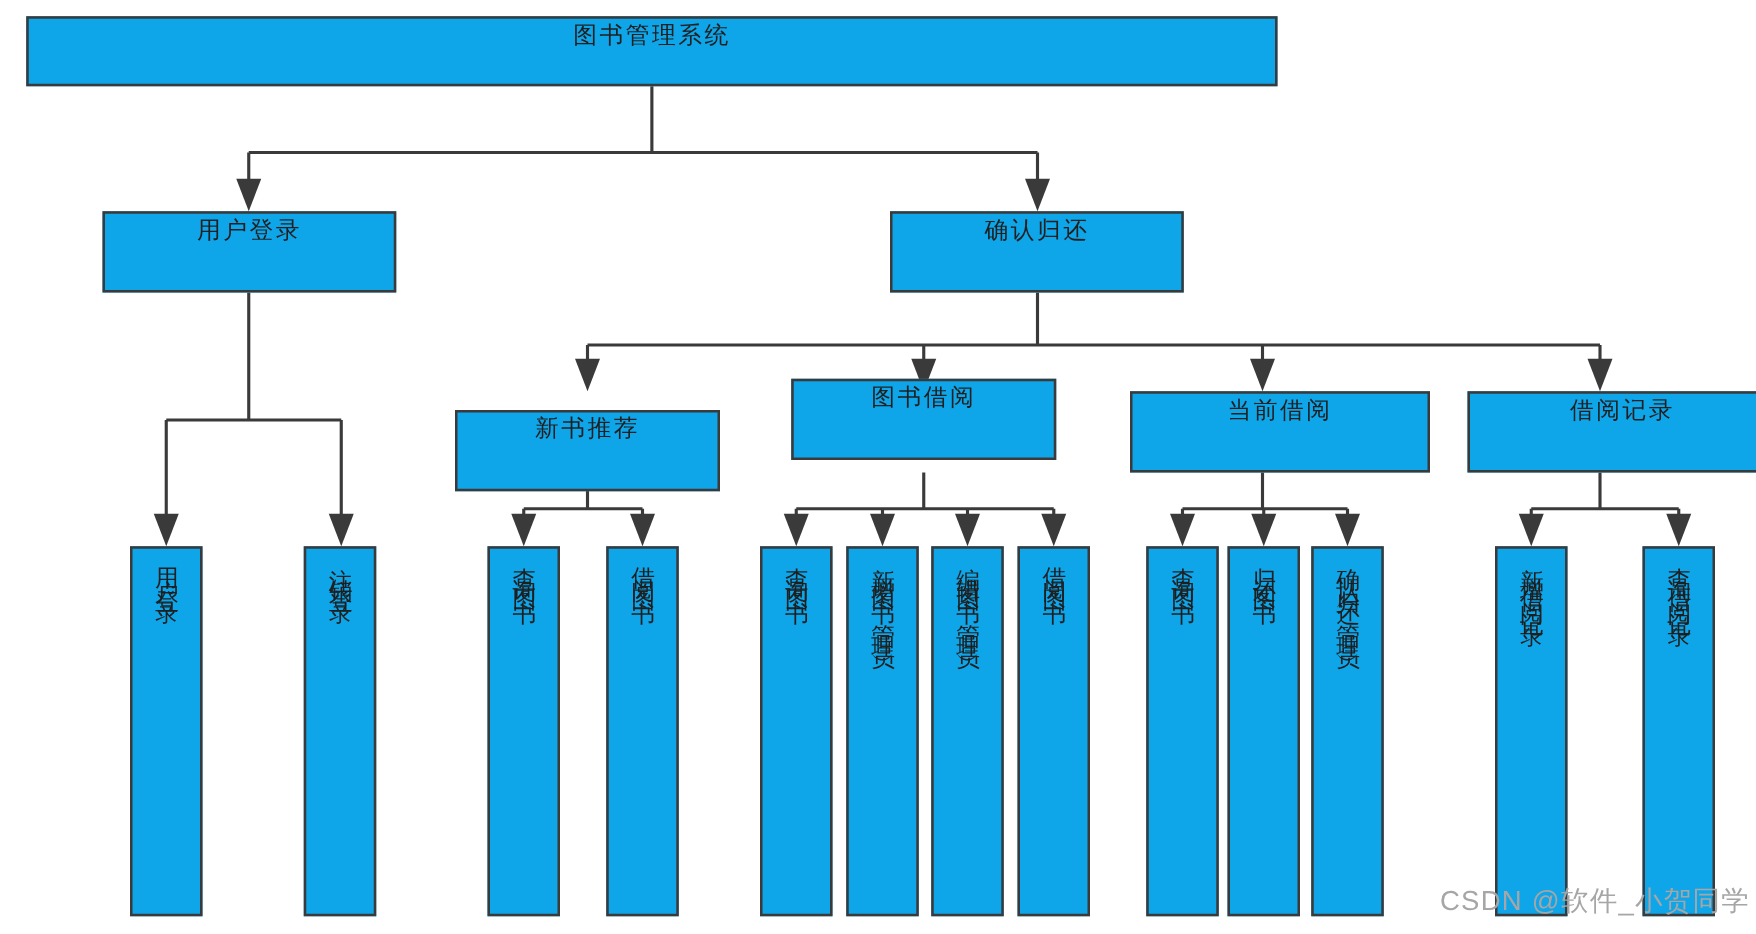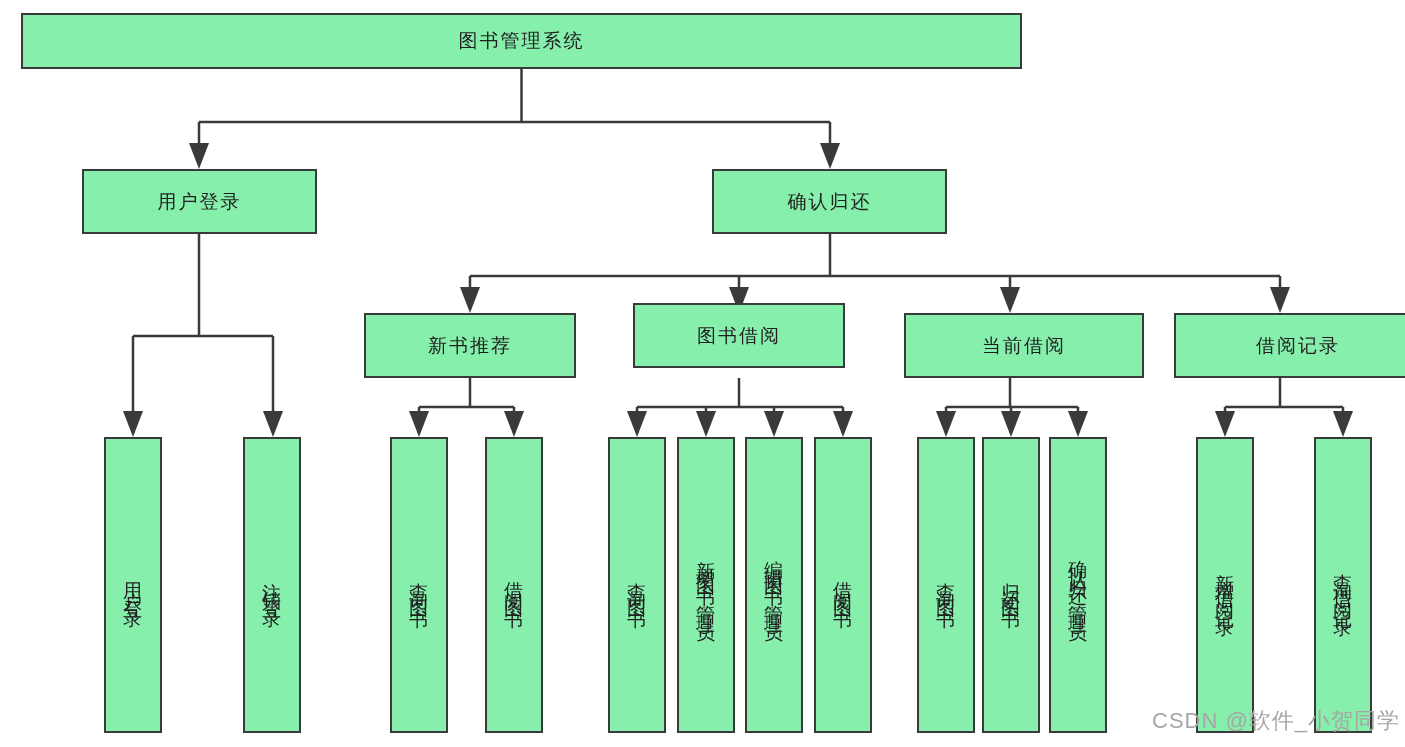--- a/index.html
+++ b/index.html
@@ -11,40 +11,40 @@
     position:relative;
     background:var(--bg);
     font-family:"Liberation Sans", sans-serif;
     overflow:hidden;
   }
   .wires{position:absolute;left:0;top:0;z-index:1}
   .wires path{stroke:var(--line);stroke-width:2.5;fill:none}
   .wires polygon{fill:var(--line);stroke:none}
   .node{
     position:absolute;
-    background:#86efac;
+    background:#0ea5e9;
     border:2.5px solid var(--border);
-    display:flex;align-items:center;justify-content:center;
+    display:flex;align-items:flex-start;justify-content:center;
     color:var(--text);
     z-index:2;
   }
   .node.h{font-size:19px;letter-spacing:2px;font-weight:400}
   .node.h span{white-space:nowrap}
   .node.v span{
     writing-mode:vertical-rl;
     text-orientation:mixed;
     font-size:19px;
     letter-spacing:9px;
     line-height:1;
   }
   
   #n-root{left:21px;top:13px;width:1001px;height:56px}
   #n-login{left:82px;top:169px;width:235px;height:65px}
   #n-mgmt{left:712px;top:169px;width:235px;height:65px}
-  #n-recommend{left:364px;top:313px;width:212px;height:65px}
+  #n-recommend{left:364px;top:328px;width:212px;height:65px}
   #n-borrow{left:633px;top:303px;width:212px;height:65px}
   #n-current{left:904px;top:313px;width:240px;height:65px}
   #n-records{left:1174px;top:313px;width:248px;height:65px}
   .leaf{top:437px;width:58px;height:296px}
   #n-l-login{left:104px}   #n-l-logout{left:243px}
   #n-l-query1{left:390px}  #n-l-lend1{left:485px}
   #n-l-query2{left:608px}  #n-l-add{left:677px} #n-l-edit{left:745px} #n-l-lend2{left:814px}
   #n-l-query3{left:917px}  #n-l-return{left:982px} #n-l-confirm{left:1049px}
   #n-l-addrec{left:1196px} #n-l-queryrec{left:1314px}
   .watermark{

